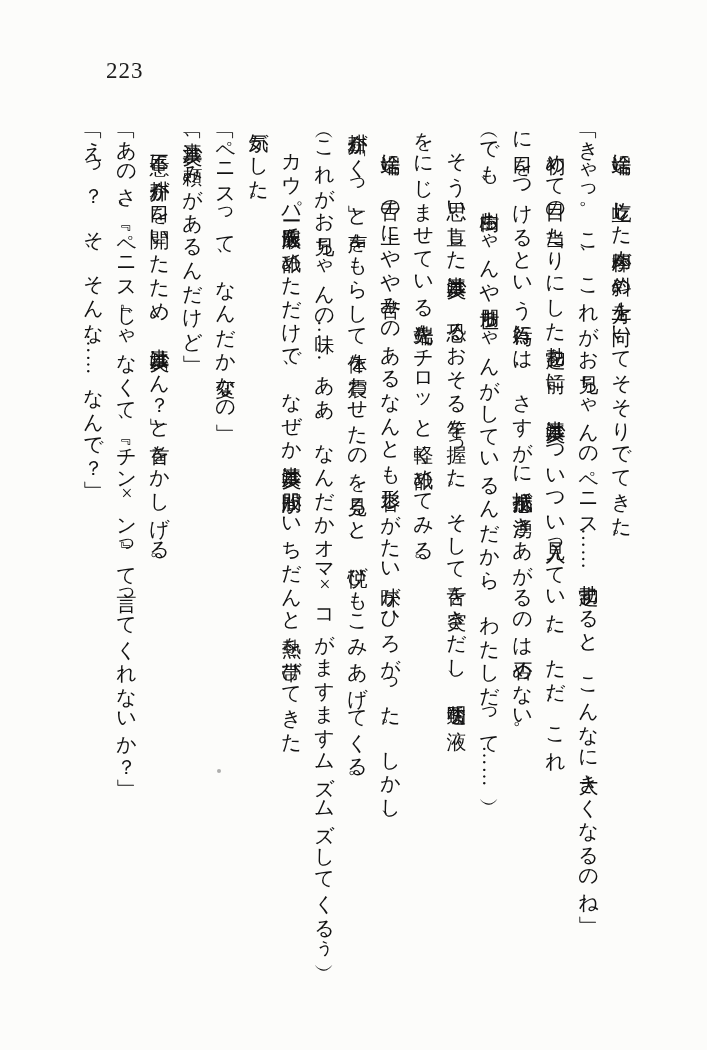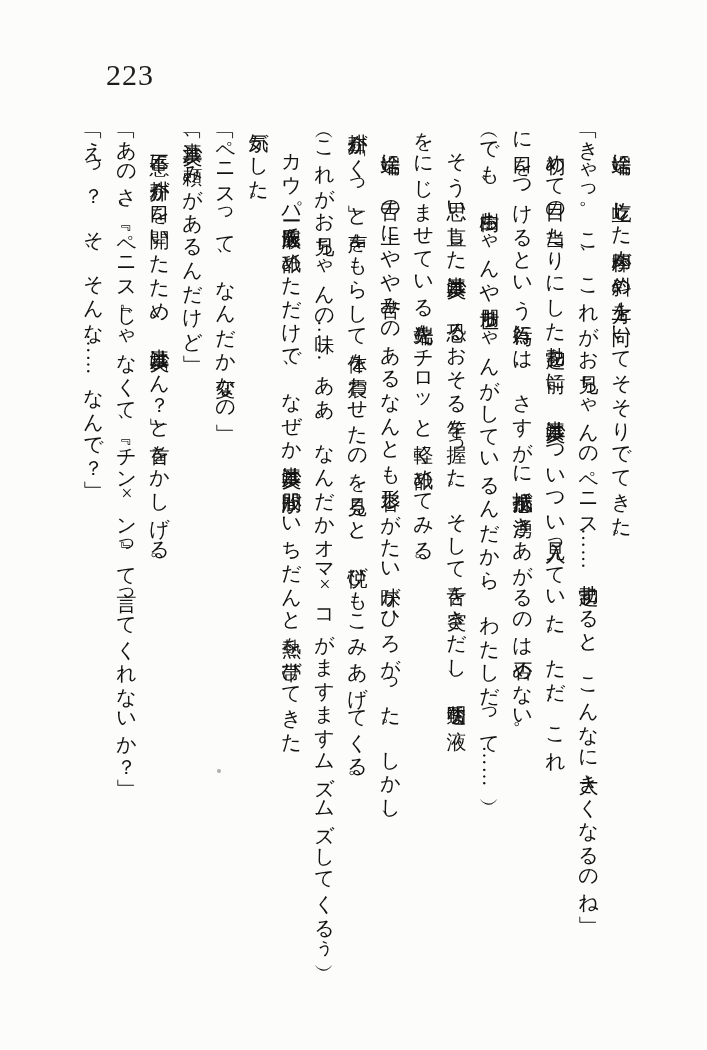--- a/index.html
+++ b/index.html
@@ -16,21 +16,21 @@
   }
   .page {
     position: absolute;
     inset: 0;
     background: #fcfcfa;
   }
   .page-number {
     position: absolute;
     top: 58px;
     left: 106px;
-    font-size: 30px;
+    font-size: 23px;
     letter-spacing: 1px;
     color: #1d1d1d;
   }
   .text-block {
     position: absolute;
     top: 118px;
     left: 77px;
     width: 561px;
     height: 846px;
     writing-mode: vertical-rl;

